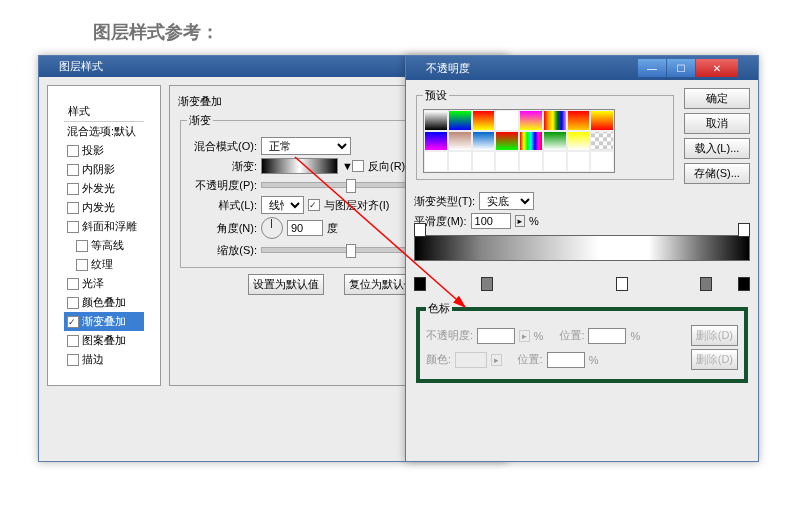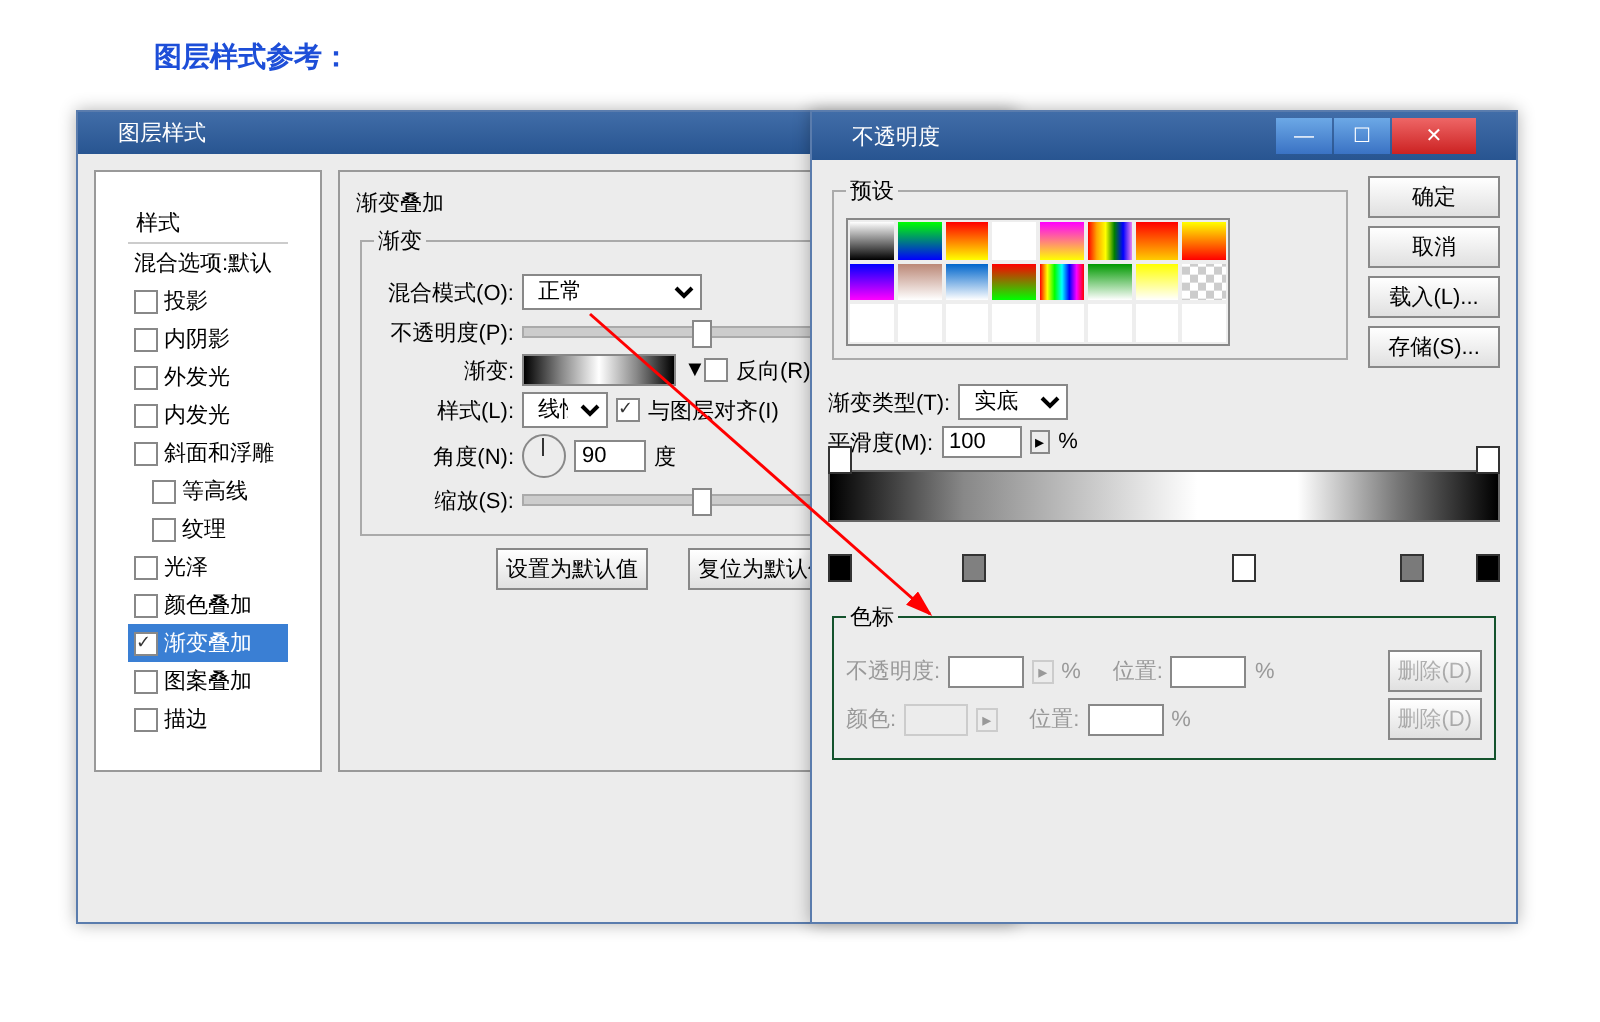--- a/index.html
+++ b/index.html
@@ -1,17 +1,17 @@
 <!DOCTYPE html>
 <html><head>
 <meta charset="utf-8">
 <style>
 body{margin:0;font-family:"Microsoft YaHei",SimSun,sans-serif;font-size:11px;background:#fff}
 .canvas{position:relative;width:800px;height:511px}
-.note{position:absolute;left:77px;top:20px;color:#1d4ed8;font-size:14px;font-weight:bold}
+.note{position:absolute;left:93px;top:20px;color:#737373;font-size:18px;font-weight:bold}
 .win{position:absolute;background:#ececec;border:1px solid #5a7cad;box-shadow:0 0 8px rgba(0,0,0,.3)}
 .titlebar{background:linear-gradient(#416da8,#285591);color:#fff;padding:3px 20px;display:flex;align-items:center}
 .winbtns{margin-left:auto;display:flex;gap:1px}
 .winbtn{width:28px;height:18px;display:flex;align-items:center;justify-content:center;font-family:sans-serif;font-size:10px}
 .min{background:linear-gradient(#6ca8e6,#3a72c4);color:#fff}
 .max{background:linear-gradient(#6ca8e6,#3a72c4);color:#fff}
 .close{background:linear-gradient(#e66,#c22);color:#fff;width:42px}
 .body{padding:8px;display:flex;gap:8px;background:#ececec}
 .stylelist{width:80px;background:#fff;border:1px solid #999;padding:16px}
 .stylelist .hdr{background:#fff;padding:2px 4px;border-bottom:1px solid #ccc}
@@ -31,21 +31,21 @@
 .btn{background:linear-gradient(#fff,#e0e0e0);border:1px solid #888;padding:2px 4px;font-size:11px}
 .btn-col{display:flex;flex-direction:column;gap:4px;width:66px}
 .pgrid{width:190px;height:62px;border:1px solid #888;background:#fff;display:grid;grid-template-columns:repeat(8,1fr);grid-template-rows:repeat(3,1fr);gap:0}
 .pg{border:1px solid #eee}
 .gedit{position:relative;height:60px;margin:6px 0}
 .gbar{height:24px;border:1px solid #666;background:linear-gradient(90deg,#000,#888 20%,#fff 55%,#fff 70%,#777 85%,#000)}
 .stop{position:absolute;width:10px;height:12px;border:1px solid #333;background:#fff}
 .stop.top{top:-12px}
 .stop.bot{bottom:4px}
 .arrow{position:absolute;pointer-events:none}
-.fsbox{border:1px solid #14532d;padding:6px}
+.fsbox{border:4px solid #14532d;padding:6px}
 .dim{color:#999}
 </style>
 </head>
 <body>
 <div class="canvas">
 
 <div class="note">图层样式参考：</div>
 
 <div class="win" style="left:38px;top:55px;width:468px;height:405px">
   <div class="titlebar">
@@ -110,33 +110,33 @@
     </div>
     <div class="main">
       <div class="section-title">渐变叠加</div>
       <fieldset>
         <legend>渐变</legend>
         <div class="row">
           <label>混合模式(O):</label>
           <select style="width:90px"><option>正常</option></select>
         </div>
         <div class="row">
+          <label>渐变:</label>
+          <div class="sw" style="background:linear-gradient(90deg,#000,#888,#fff,#888,#000)"></div>
+          <span style="width:6px">▼</span>
+          <span class="cb"></span>
+          <span>反向(R)</span>
+        </div>
+        <div class="row">
           <label>不透明度(P):</label>
           <div class="slider" style="width:90px">
                 <div class="thumb" style="left:84px"></div>
               </div>
           <input type="text" style="width: 28px;" value="100">
           <span>%</span>
-        </div>
-        <div class="row">
-          <label>渐变:</label>
-          <div class="sw" style="background:linear-gradient(90deg,#000,#888,#fff,#888,#000)"></div>
-          <span style="width:6px">▼</span>
-          <span class="cb"></span>
-          <span>反向(R)</span>
         </div>
         <div class="row">
           <label>样式(L):</label>
           <select style="width:43px"><option>线性</option></select>
           <span class="cb chk"></span>
           <span>与图层对齐(I)</span>
         </div>
         <div class="row">
           <label>角度(N):</label>
           <span style="width:20px;height:20px;border:1px solid #888;border-radius:50%;display:inline-block;position:relative">

